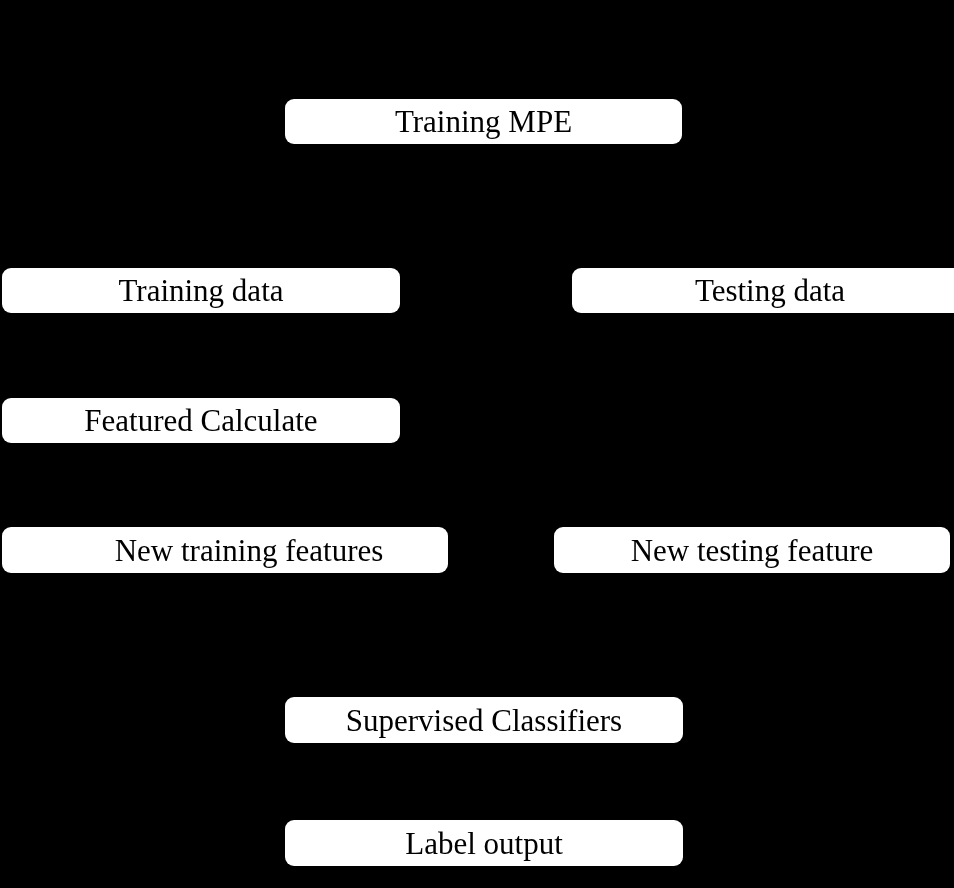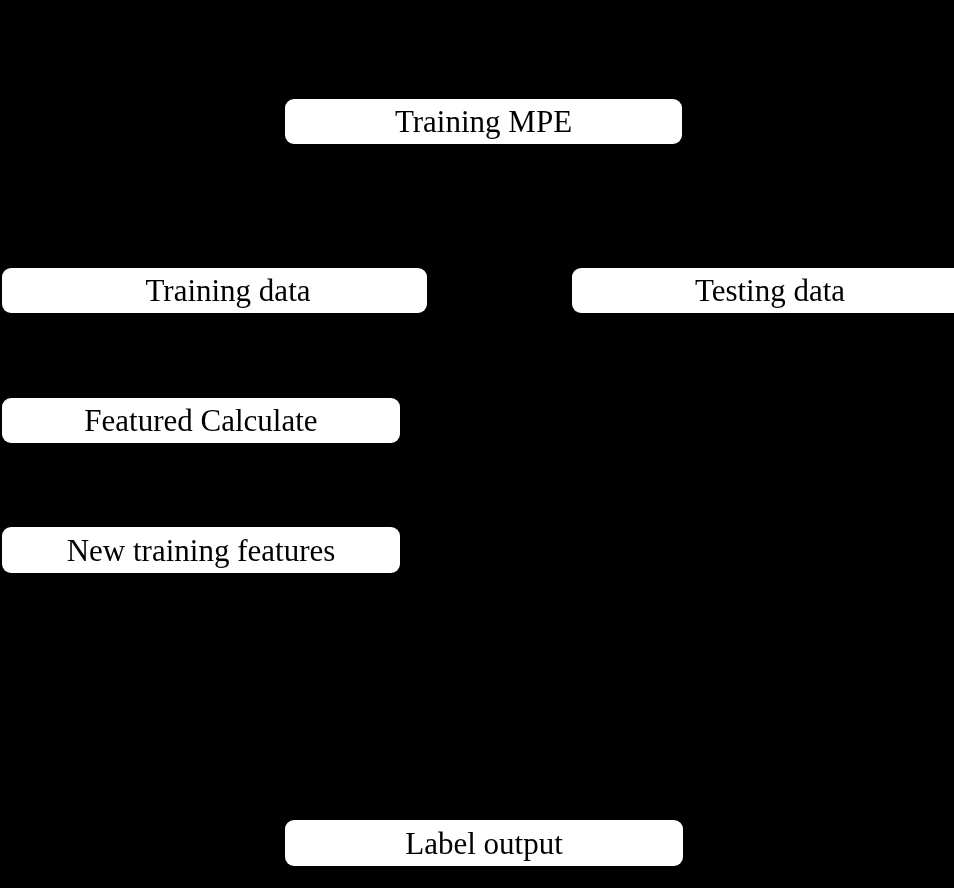--- a/index.html
+++ b/index.html
@@ -30,23 +30,23 @@
     justify-content: center;
     font-size: 31px;
     line-height: 1;
     white-space: nowrap;
     text-align: center;
   }
   
   .n-input     { left: 285px; top: 11px;  width: 397px; }
   .n-mpe       { left: 285px; top: 99px;  width: 397px; }
   
-  .n-train     { left: 2px;   top: 268px; width: 398px; padding-left: 27px; }
+  .n-train     { left: 2px;   top: 268px; width: 398px; }
   .n-featsel   { left: 2px;   top: 398px; width: 398px; }
-  .n-newtrain  { left: 2px;   top: 527px; width: 398px; height: 46px; }
+  .n-newtrain  { left: 2px;   top: 527px; width: 398px; height: 46px; padding-left: 48px; }
   
   .n-test      { left: 572px; top: 268px; width: 396px; }
   .n-newtest   { left: 554px; top: 527px; width: 396px; height: 46px; }
   
   .n-class     { left: 285px; top: 697px; width: 398px; height: 46px; }
   .n-label     { left: 285px; top: 820px; width: 398px; height: 46px; }
 </style>
 </head>
 <body>
 
@@ -55,16 +55,18 @@
   <div class="node n-mpe">Training MPE</div>
 
   <div class="node n-train">Training data</div>
 
   <div class="node n-test">Testing data</div>
 
   <div class="node n-featsel">Featured Calculate</div>
 
   <div class="node n-newtrain">New training features</div>
 
+  <div class="node n-newtest">New testing feature</div>
 
+  <div class="node n-class">Supervised Classifiers</div>
 
   <div class="node n-label">Label output</div>
 </div>
 
 </body></html>

